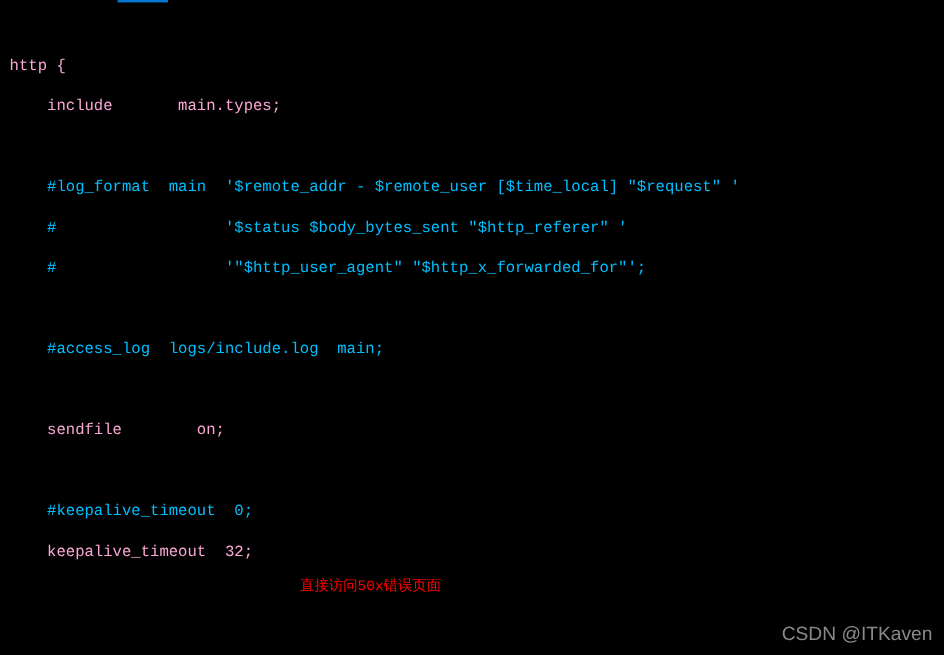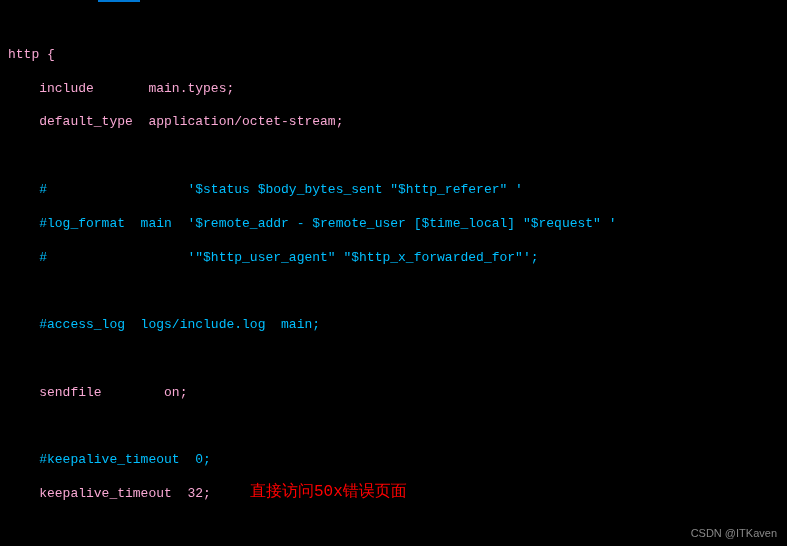--- a/index.html
+++ b/index.html
@@ -31,46 +31,45 @@
       white-space: pre;
     }
     .line {
       display: block;
       min-height: 16px;
     }
     .white { color: #f9a8d4; }
     .cyan { color: #00bfff; }
     .annotation {
       color: #ff0000;
-      font-size: 16px;
+      font-size: 12px;
       position: absolute;
       left: 250px;
       top: 482px;
     }
     .watermark {
       position: absolute;
       bottom: 6px;
       right: 10px;
       color: #888;
-      font-size: 11px;
+      font-size: 16px;
       font-family: Arial, sans-serif;
     }
   </style>
 </head>
 <body>
 
 <div class="top-blue-line"></div>
 
 <div class="terminal">
 <span class="line white">http {</span>
 <span class="line white">    include       main.types;</span>
-<span class="line white">    default_type  application/octet-stream;</span>
 <span class="line"> </span>
+<span class="line cyan">    #log_format  main  '$remote_addr - $remote_user [$time_local] "$request" '</span>
 <span class="line cyan">    #                  '$status $body_bytes_sent "$http_referer" '</span>
-<span class="line cyan">    #log_format  main  '$remote_addr - $remote_user [$time_local] "$request" '</span>
 <span class="line cyan">    #                  '"$http_user_agent" "$http_x_forwarded_for"';</span>
 <span class="line"> </span>
 <span class="line cyan">    #access_log  logs/include.log  main;</span>
 <span class="line"> </span>
 <span class="line white">    sendfile        on;</span>
 <span class="line"> </span>
 <span class="line cyan">    #keepalive_timeout  0;</span>
 <span class="line white">    keepalive_timeout  32;</span>
 
 

